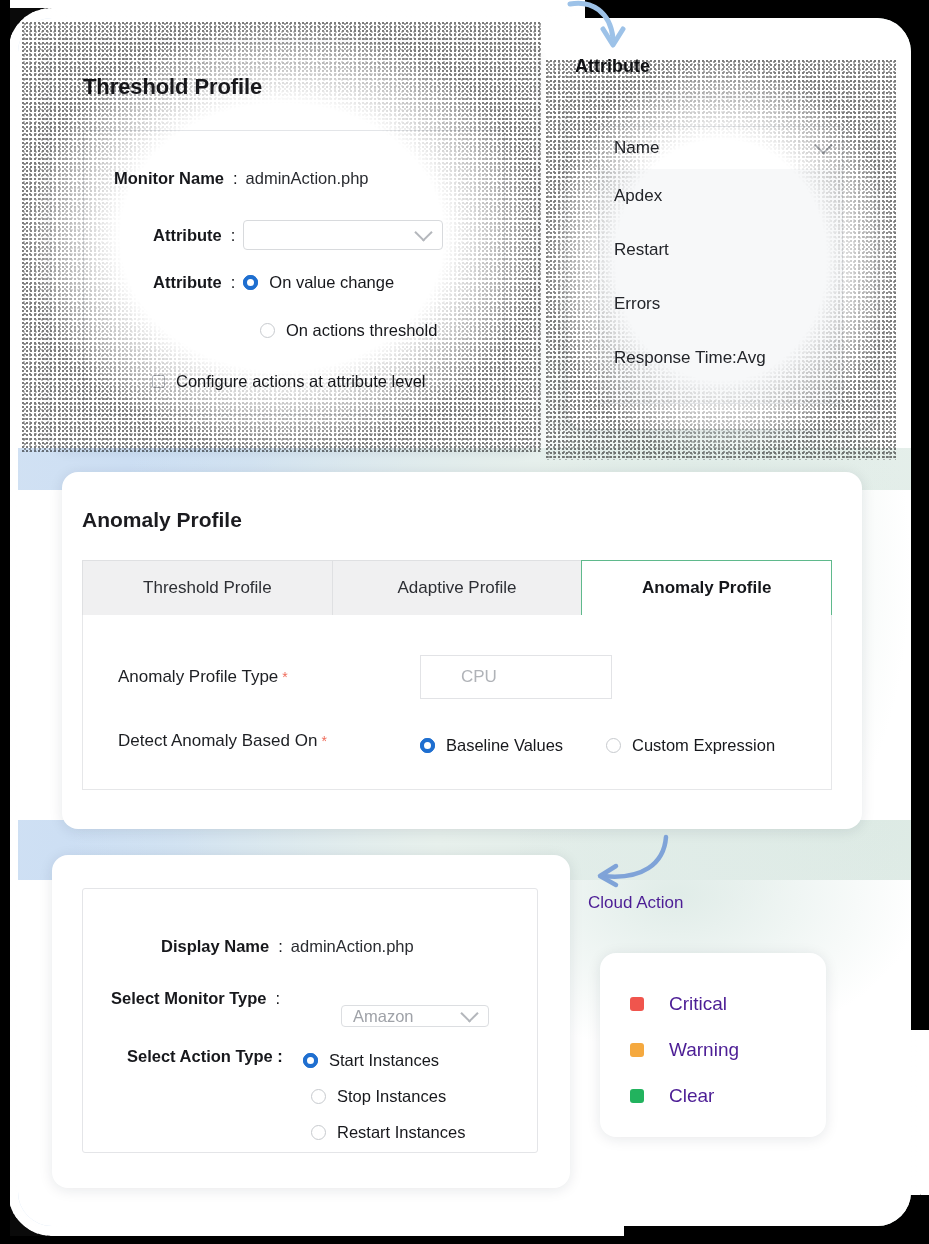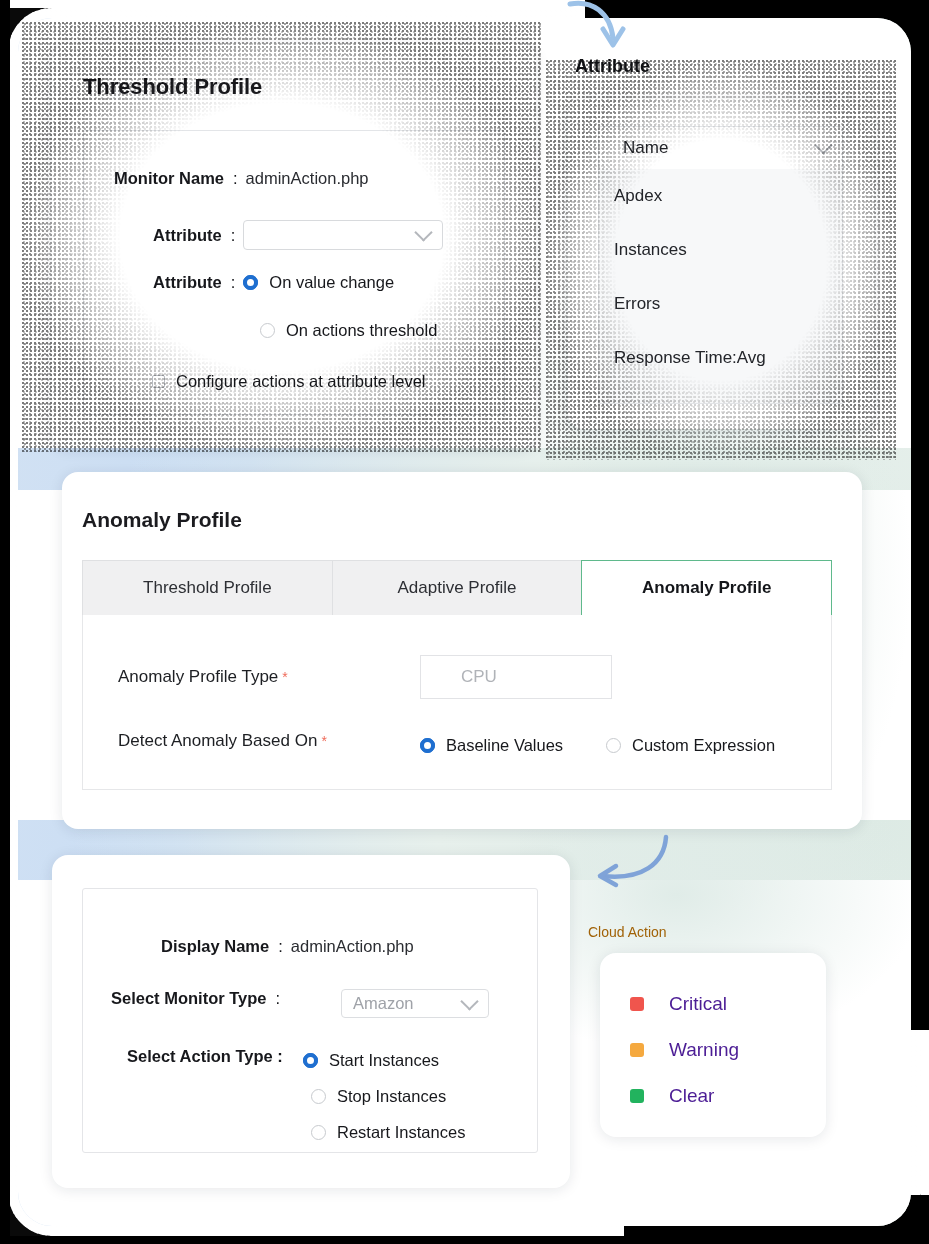--- a/index.html
+++ b/index.html
@@ -111,21 +111,21 @@
   }
   #attrArrow{position:absolute;left:566px;top:-4px;width:70px;height:66px;z-index:7;}
 
   
   #dropCard{left:568px;top:99px;width:306px;height:330px;border-radius:16px;}
   #dropSelect{
     position:absolute;left:30px;top:27px;width:245px;height:44px;
     border:1px solid #e1e3e6;border-radius:3px;background:#fff;
     display:flex;align-items:center;box-sizing:border-box;
   }
-  #dropSelect .txt{font-size:17px;color:#23252a;padding-left:24px;}
+  #dropSelect .txt{font-size:17px;color:#23252a;padding-left:15px;}
   #dropList{
     position:absolute;left:30px;top:70px;width:245px;height:235px;
     border:1px solid #e1e3e6;border-top:none;background:#f7f8f9;
     box-sizing:border-box;
   }
   .dropitem{
     font-size:17px;color:#23252a;padding-left:15px;height:54px;
     display:flex;align-items:center;
   }
 
@@ -157,33 +157,33 @@
   .req{color:#ef6b5a;font-size:14px;margin-left:4px;vertical-align:super;}
   #anomalyInput{
     position:absolute;left:358px;top:183px;width:192px;height:44px;
     border:1px solid #e2e3e6;background:#fff;box-sizing:border-box;
     display:flex;align-items:center;padding-left:28px;
   }
   #anomalyInput .ph{font-size:17px;color:#b0b3b8;padding-left:12px;}
 
   
   #cloudLabel{
-    position:absolute;left:588px;top:924px;
-    font-size:14px;color:#a16207;z-index:7;
+    position:absolute;left:588px;top:893px;
+    font-size:17px;color:#4c1d95;z-index:7;
   }
   #cloudArrow{position:absolute;left:586px;top:834px;width:90px;height:56px;z-index:7;}
 
   
   #actionCard{left:52px;top:855px;width:518px;height:333px;border-radius:16px;}
   #actionBox{
     position:absolute;left:30px;top:33px;width:456px;height:265px;
     border:1px solid #e4e5e8;border-radius:3px;background:#fff;box-sizing:border-box;
   }
   #monTypeSelect{
-    position:absolute;left:258px;top:100px;width:148px;height:29px;
+    position:absolute;left:258px;top:116px;width:148px;height:22px;
     border:1px solid #dcdee1;border-radius:4px;background:#fff;
     display:flex;align-items:center;box-sizing:border-box;
   }
   #monTypeSelect .ph{font-size:16.5px;color:#9fa2a8;padding-left:11px;}
 
   
   #legendCard{left:600px;top:953px;width:226px;height:184px;border-radius:16px;}
   .lg-row{position:absolute;display:flex;align-items:center;left:30px;}
   .sw{width:14px;height:14px;border-radius:3px;flex:0 0 auto;}
   .lg-txt{font-size:19px;color:#4c1d95;margin-left:25px;}
@@ -261,21 +261,21 @@
   </svg>
   <div id="attrLabel">Attribute</div>
 
   <div class="card" id="dropCard">
     <div id="dropSelect">
       <span class="txt">Name</span>
       <span class="chev"></span>
     </div>
     <div id="dropList">
       <div class="dropitem">Apdex</div>
-      <div class="dropitem">Instances</div>
+      <div class="dropitem">Restart</div>
       <div class="dropitem">Errors</div>
       <div class="dropitem">Response Time:Avg</div>
     </div>
   </div>
 
   <div class="card" id="anomalyCard">
     <div id="anomalyTitle">Anomaly Profile</div>
 
     <div id="tabstrip">
       <div class="tab">Threshold Profile</div>

